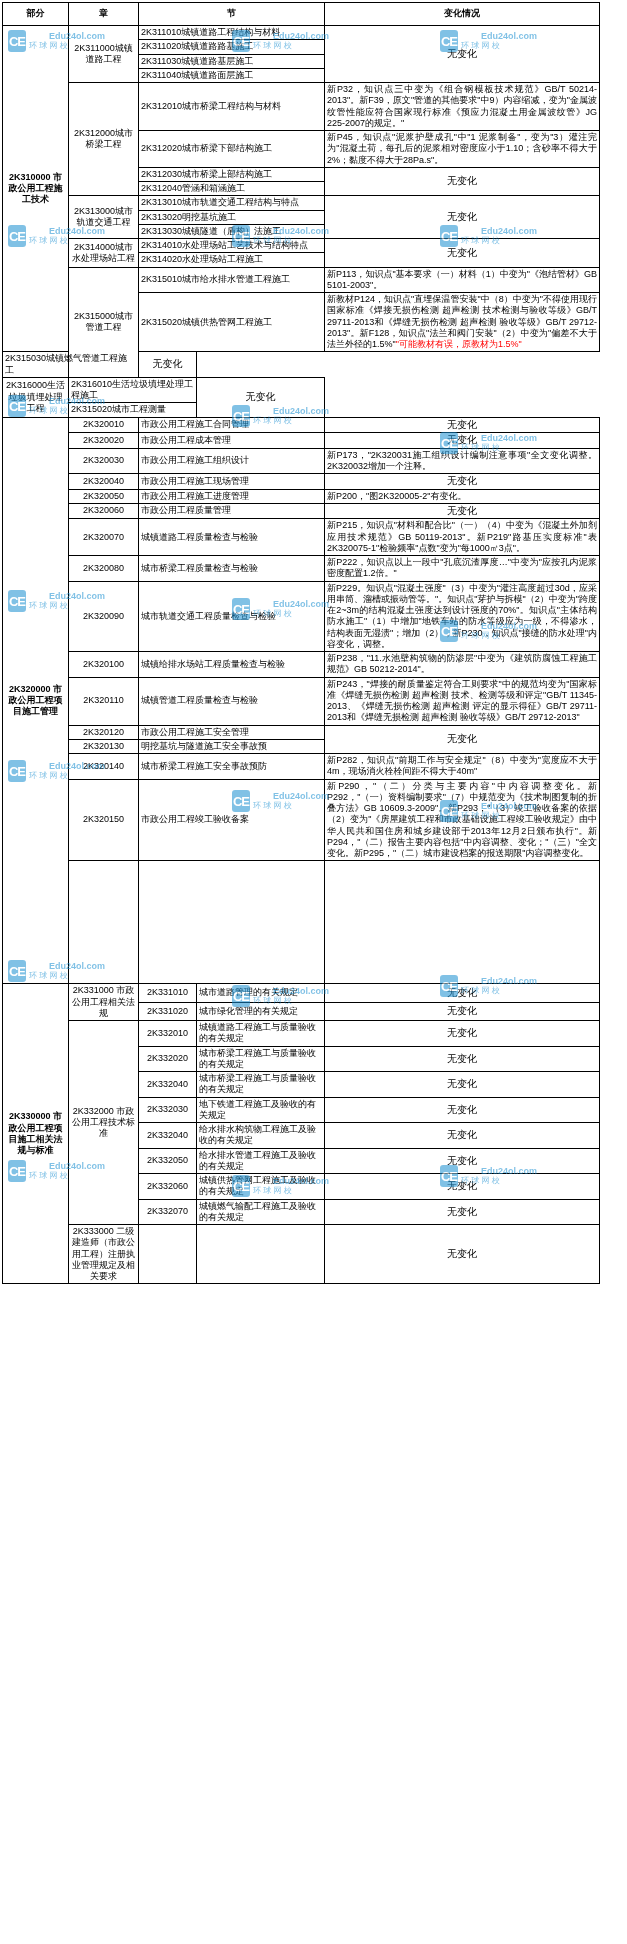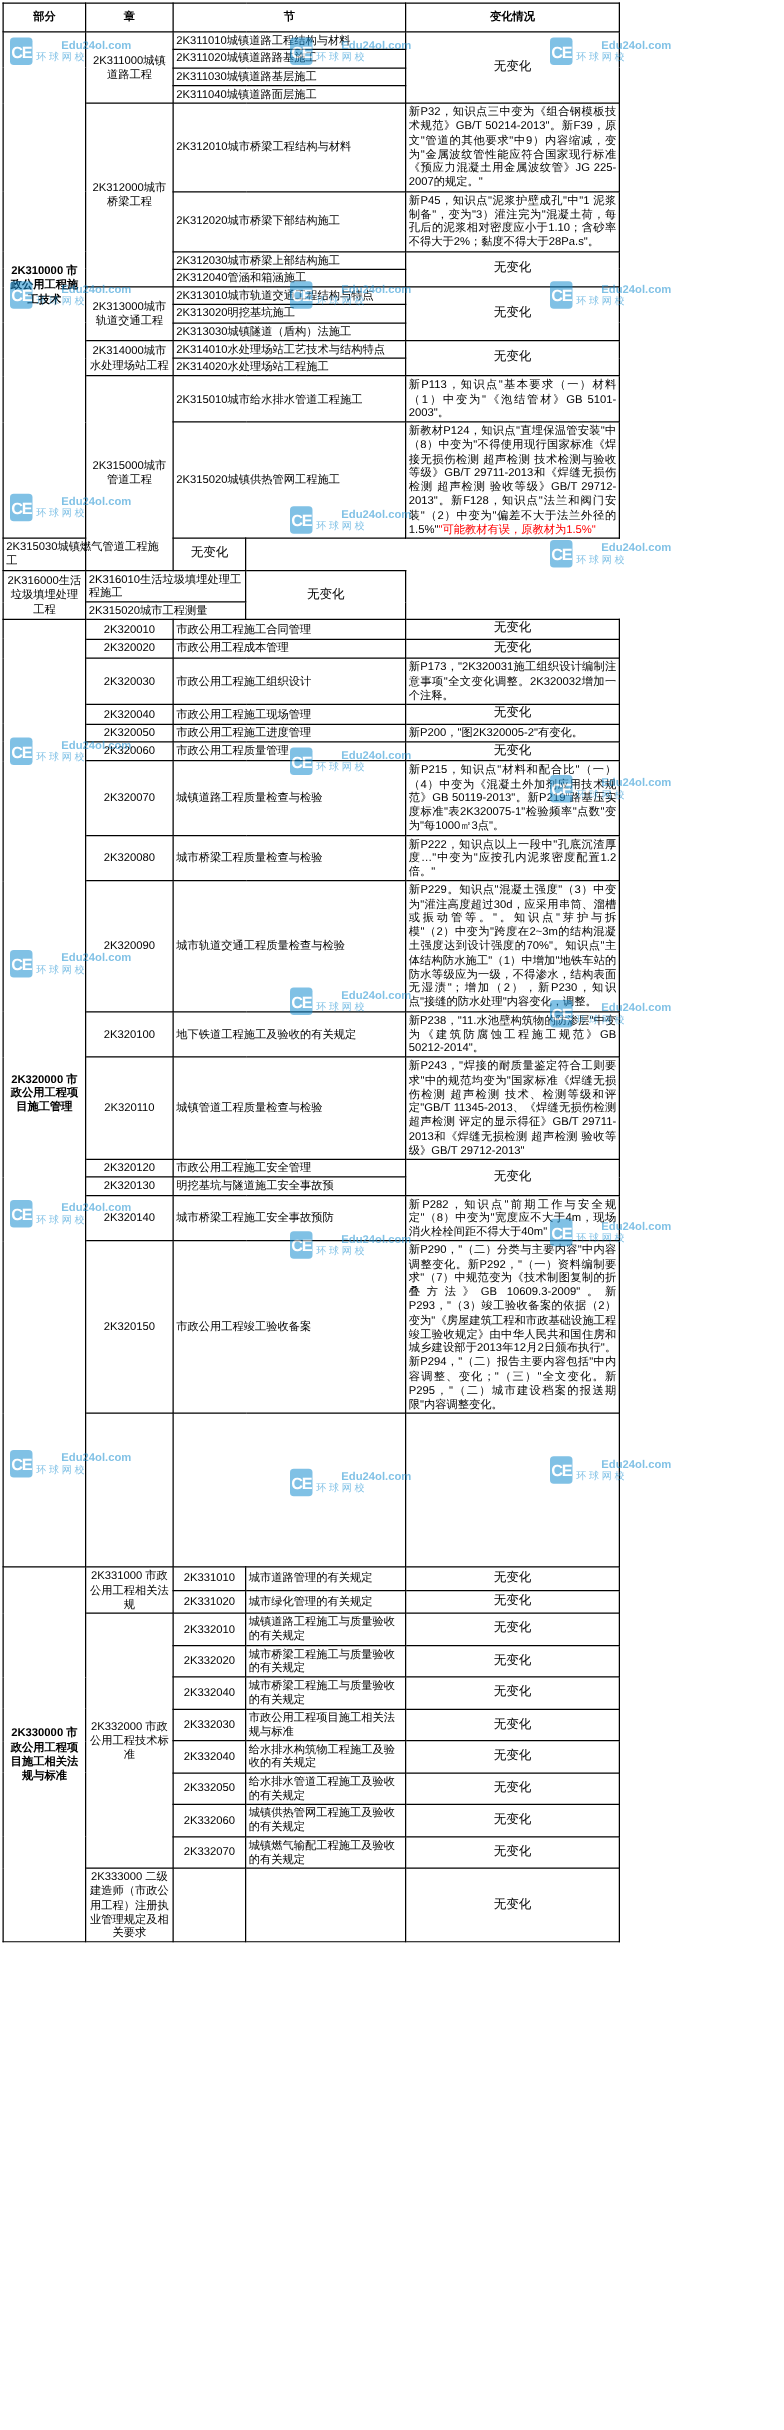--- a/index.html
+++ b/index.html
@@ -10,21 +10,21 @@
     color:#000;
     -webkit-font-smoothing:none;
   }
   #page{
     position:relative;
     width:627px;
     overflow:hidden;
   }
   table.main{
     border-collapse:collapse;
-    width:494px;
+    width:598px;
     margin:2px 2px 0 2px;
     table-layout:fixed;
   }
   table.main td, table.main th{
     border:1px solid #000;
     vertical-align:middle;
     padding:1px 2px;
     font-size:9px;
     line-height:1.25;
   }
@@ -252,21 +252,21 @@
         <td class="sec" colspan="2">城市桥梁工程质量检查与检验</td>
         <td class="chg">新P222，知识点以上一段中"孔底沉渣厚度…"中变为"应按孔内泥浆密度配置1.2倍。"</td>
       </tr>
       <tr>
         <td class="chap">2K320090</td>
         <td class="sec" colspan="2">城市轨道交通工程质量检查与检验</td>
         <td class="chg">新P229。知识点"混凝土强度"（3）中变为"灌注高度超过30d，应采用串筒、溜槽或振动管等。"。知识点"芽护与拆模"（2）中变为"跨度在2~3m的结构混凝土强度达到设计强度的70%"。知识点"主体结构防水施工"（1）中增加"地铁车站的防水等级应为一级，不得渗水，结构表面无湿渍"；增加（2），新P230，知识点"接缝的防水处理"内容变化，调整。</td>
       </tr>
       <tr>
         <td class="chap">2K320100</td>
-        <td class="sec" colspan="2">地下铁道工程施工及验收的有关规定</td>
+        <td class="sec" colspan="2">城镇给排水场站工程质量检查与检验</td>
         <td class="chg">新P238，"11.水池壁构筑物的防渗层"中变为《建筑防腐蚀工程施工规范》GB 50212-2014"。</td>
       </tr>
       <tr>
         <td class="chap">2K320110</td>
         <td class="sec" colspan="2">城镇管道工程质量检查与检验</td>
         <td class="chg">新P243，"焊接的耐质量鉴定符合工则要求"中的规范均变为"国家标准《焊缝无损伤检测 超声检测 技术、检测等级和评定"GB/T 11345-2013、《焊缝无损伤检测 超声检测 评定的显示得征》GB/T 29711-2013和《焊缝无损检测 超声检测 验收等级》GB/T 29712-2013"</td>
       </tr>
       <tr>
         <td class="chap">2K320120</td>
         <td class="sec" colspan="2">市政公用工程施工安全管理</td>
@@ -316,21 +316,21 @@
         <td class="sectitle">城市桥梁工程施工与质量验收的有关规定</td>
         <td class="chg nochange">无变化</td>
       </tr>
       <tr>
         <td class="seccode">2K332040</td>
         <td class="sectitle">城市桥梁工程施工与质量验收的有关规定</td>
         <td class="chg nochange">无变化</td>
       </tr>
       <tr>
         <td class="seccode">2K332030</td>
-        <td class="sectitle">市政公用工程项目施工相关法规与标准</td>
+        <td class="sectitle">地下铁道工程施工及验收的有关规定</td>
         <td class="chg nochange">无变化</td>
       </tr>
       <tr>
         <td class="seccode">2K332040</td>
         <td class="sectitle">给水排水构筑物工程施工及验收的有关规定</td>
         <td class="chg nochange">无变化</td>
       </tr>
       <tr>
         <td class="seccode">2K332050</td>
         <td class="sectitle">给水排水管道工程施工及验收的有关规定</td>

